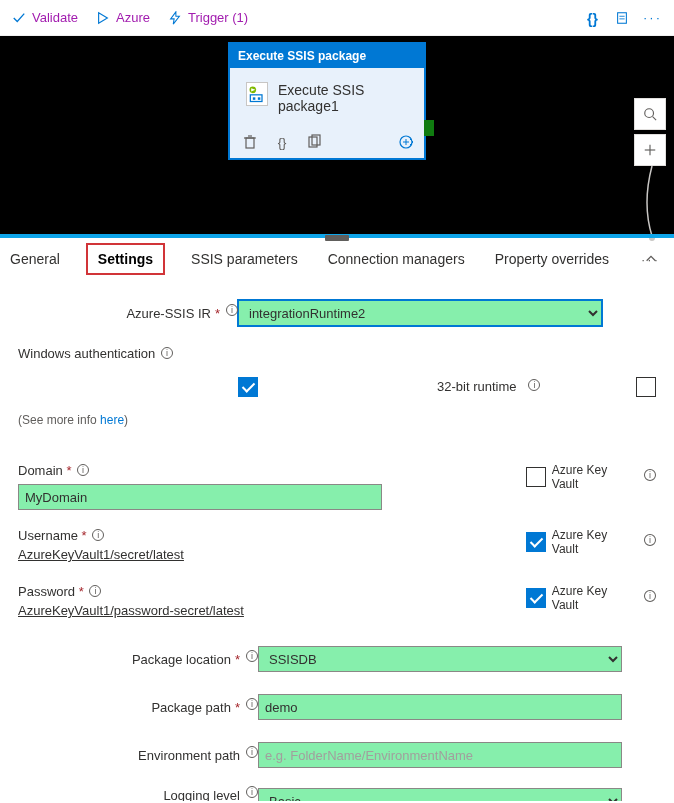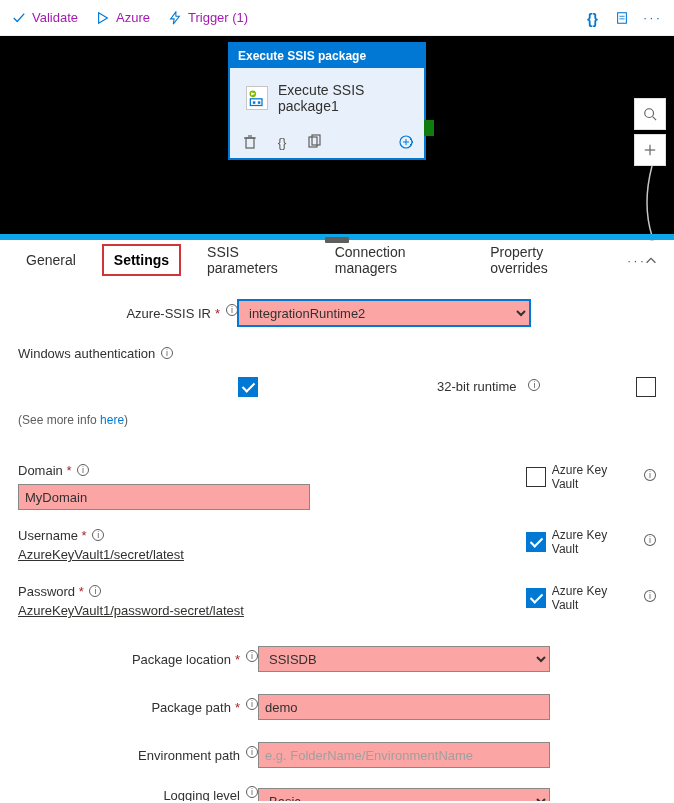--- a/index.html
+++ b/index.html
@@ -9,45 +9,45 @@
   .tb-item { display: flex; align-items: center; gap: 6px; cursor: pointer; color: #a21caf; font-size: 13px; }
   .tb-spacer { flex: 1; }
   .tb-right { display: flex; gap: 14px; align-items: center; }
   .ic { width: 14px; height: 14px; display: inline-block; }
   .ic svg { width: 100%; height: 100%; }
   .canvas { position: relative; height: 198px; background: #000000; }
   .canvas-side { position: absolute; right: 8px; top: 62px; display: flex; flex-direction: column; gap: 4px; }
   .canvas-btn { width: 32px; height: 32px; border: 1px solid #e1dfdd; background: #fff; display: flex; align-items: center; justify-content: center; cursor: pointer; }
   .activity { position: absolute; left: 228px; top: 6px; width: 198px; background: #e8f1fb; border: 2px solid #0078d4; }
   .activity-header { background: #0078d4; color: #fff; padding: 5px 8px; font-size: 12px; font-weight: 600; }
-  .activity-body { display: flex; align-items: center; gap: 10px; padding: 14px 10px 14px 16px; font-size: 14px; position: relative; }
+  .activity-body { display: flex; gap: 10px; padding: 14px 10px 14px 16px; font-size: 14px; position: relative; }
   .ssis-icon { width: 24px; height: 24px; background: #fff; border: 1px solid #c8c6c4; position: relative; display: flex; align-items: center; justify-content: center; }
   .activity-tools { display: flex; gap: 16px; padding: 6px 10px 8px 12px; align-items: center; }
   .activity-tools .spacer { flex: 1; }
   .tool-ic { width: 16px; height: 16px; display: inline-flex; align-items: center; justify-content: center; color: #605e5c; cursor: pointer; }
   .anchor-right { position: absolute; right: -10px; top: 52px; width: 10px; height: 16px; background: #107c10; }
-  .panel-header { display: flex; align-items: center; padding: 0 22px; height: 46px; border-top: 6px solid #0ea5e9; position: relative; }
+  .panel-header { display: flex; align-items: center; padding: 0 6px; height: 46px; border-top: 4px solid #0ea5e9; position: relative; }
   .resize-handle { position: absolute; top: -3px; left: 50%; transform: translateX(-50%); width: 24px; height: 6px; background: #605e5c; border-radius: 1px; }
   .tabs { display: flex; gap: 22px; align-items: center; }
   .tab { padding: 8px 4px; cursor: pointer; color: #323130; font-size: 14px; }
   .tab.active { color: #000; border: 2px solid #d13438; padding: 6px 10px; font-weight: 700; }
   .tab-more { color: #605e5c; padding: 0 6px; cursor: pointer; letter-spacing: 2px; }
   .collapse { position: absolute; right: 16px; top: 14px; cursor: pointer; color: #605e5c; }
   .panel-body { height: 521px; overflow-y: scroll; padding: 18px 18px 18px 18px; }
   .panel-body::-webkit-scrollbar { width: 14px; }
   .panel-body::-webkit-scrollbar-thumb { background: #c8c6c4; }
   .panel-body::-webkit-scrollbar-track { background: #f3f2f1; }
   .row { display: flex; align-items: center; margin-bottom: 18px; min-height: 30px; }
   .lbl-col { width: 220px; display: flex; align-items: flex-start; gap: 4px; flex-wrap: wrap; justify-content: flex-end; }
   .lbl { font-size: 13px; color: #323130; }
   .req { color: #a4262c; }
   .info-ic { width: 12px; height: 12px; border: 1px solid #605e5c; border-radius: 50%; display: inline-flex; align-items: center; justify-content: center; font-size: 9px; color: #605e5c; margin-left: 2px; position: relative; top: -2px; }
   .ctrl-col { flex: 1; display: flex; align-items: center; }
   .kv-col { width: 130px; display: flex; align-items: center; gap: 6px; }
-  select.ctl, input.ctl { width: 292px; height: 26px; border: 1px solid #8a8886; padding: 0 6px; font-size: 13px; font-family: inherit; color: #323130; background: #fca5a5; }
+  select.ctl, input.ctl { width: 364px; height: 26px; border: 1px solid #8a8886; padding: 0 6px; font-size: 13px; font-family: inherit; color: #323130; background: #86efac; }
   select.ctl.highlight { border: 1px solid #0078d4; outline: 1px solid #0078d4; }
   .chk { appearance: none; width: 20px; height: 20px; border: 1px solid #323130; background: #fff; cursor: pointer; position: relative; }
   .chk:checked { background: #0078d4; border-color: #0078d4; }
   .chk:checked::after { content: ""; position: absolute; left: 6px; top: 2px; width: 5px; height: 10px; border: solid #fff; border-width: 0 2px 2px 0; transform: rotate(45deg); }
   .subtext { font-size: 12px; color: #605e5c; margin-top: 4px; }
   .linklike { color: #0078d4; cursor: pointer; }
   .readonly-val { font-size: 13px; color: #323130; padding: 4px 0; text-decoration: underline; }
   .two-col { display: flex; align-items: center; }
   .two-col .half { flex: 1; display: flex; align-items: center; gap: 8px; }
   input::placeholder { color: #a19f9d; }

